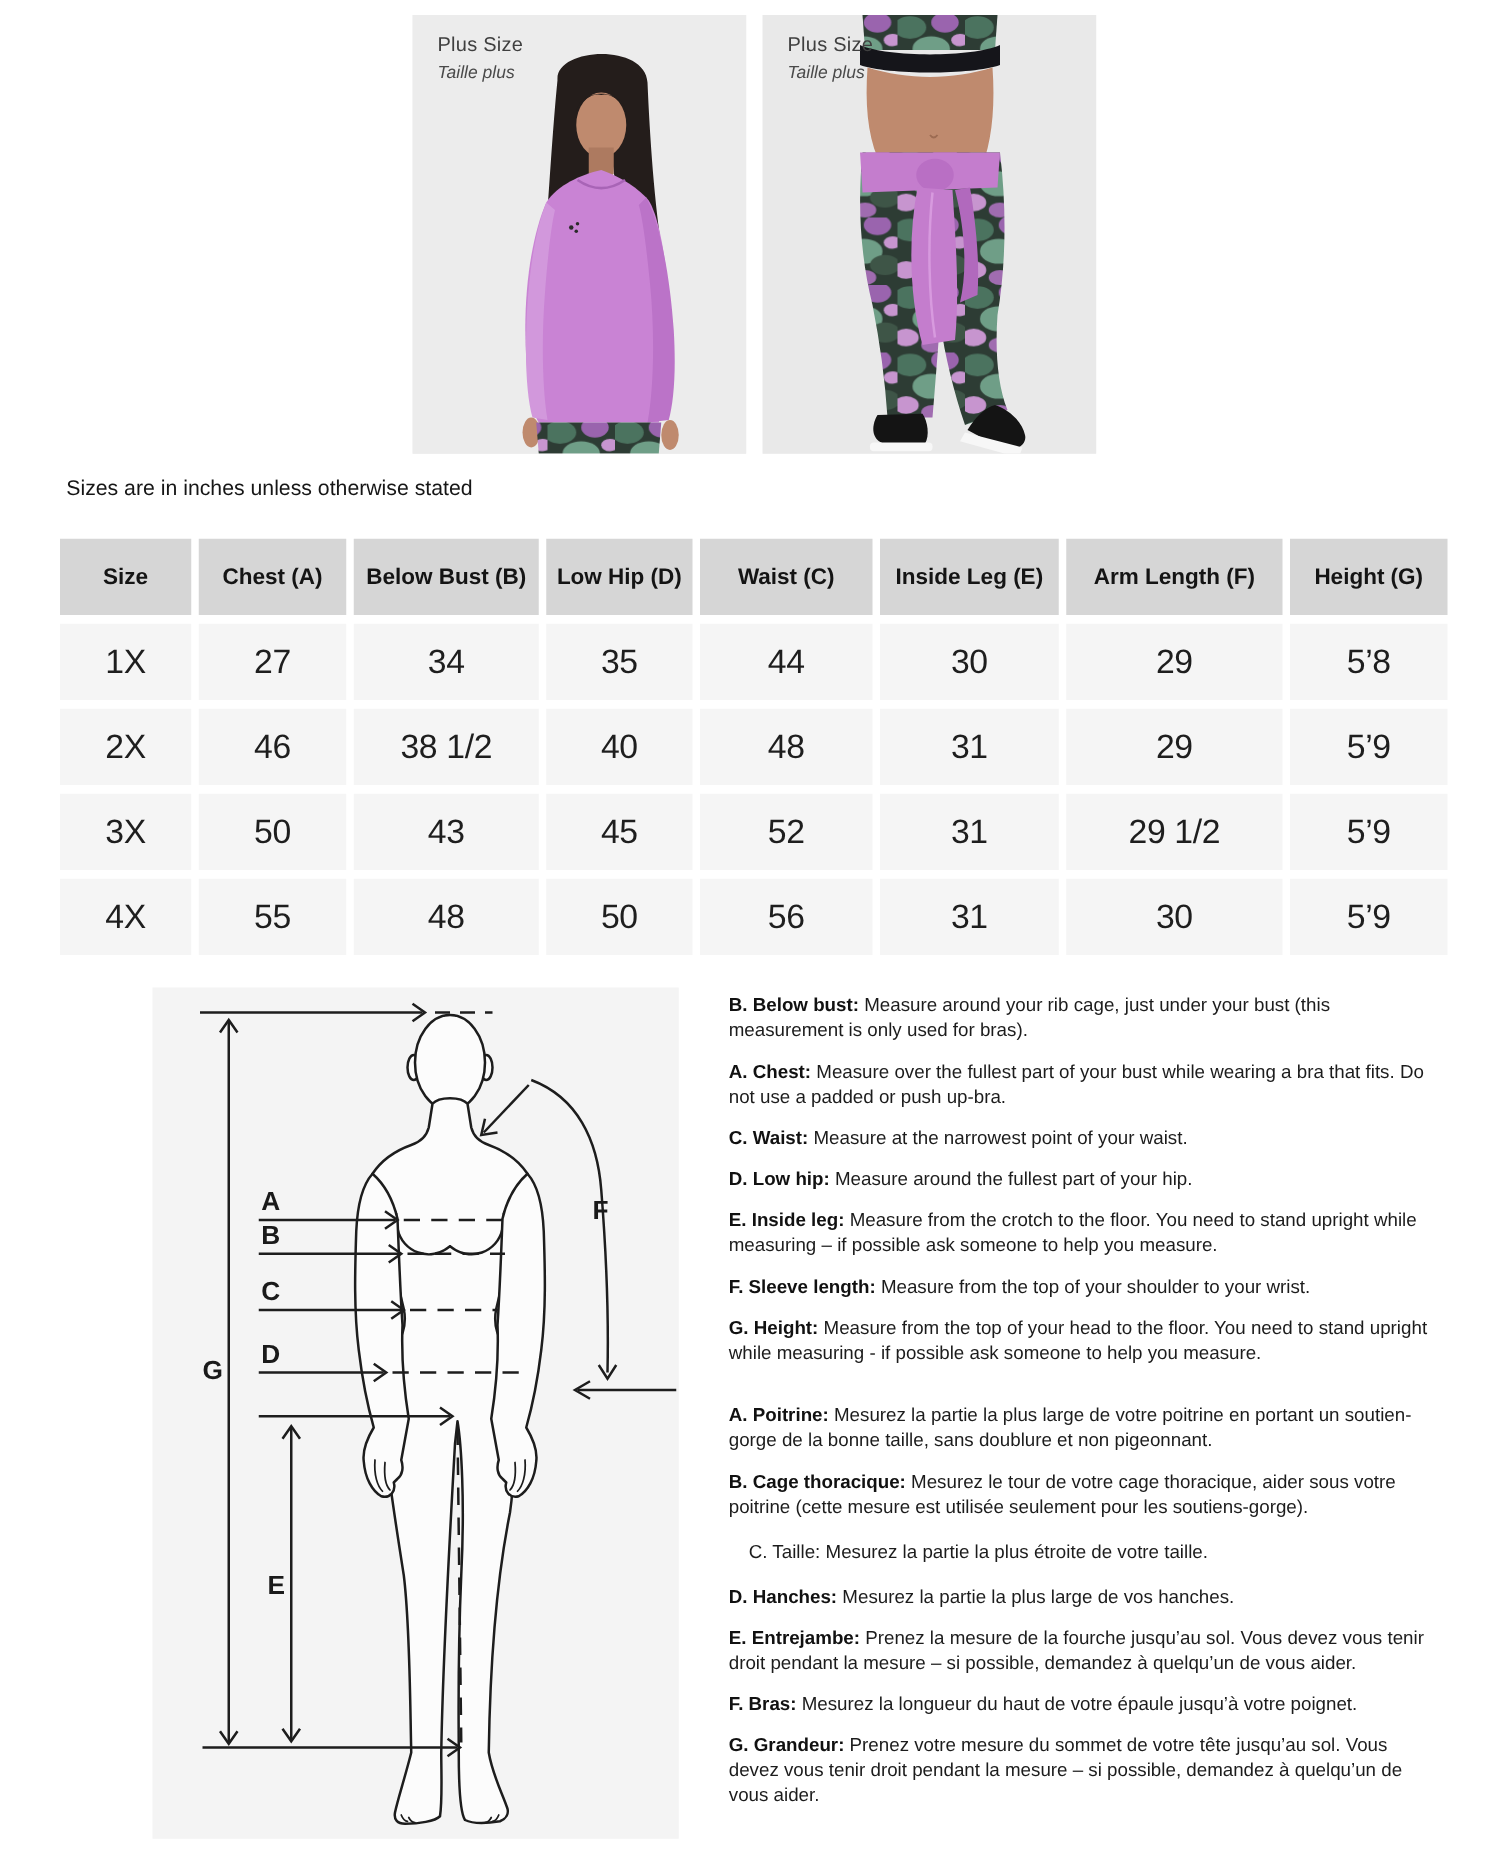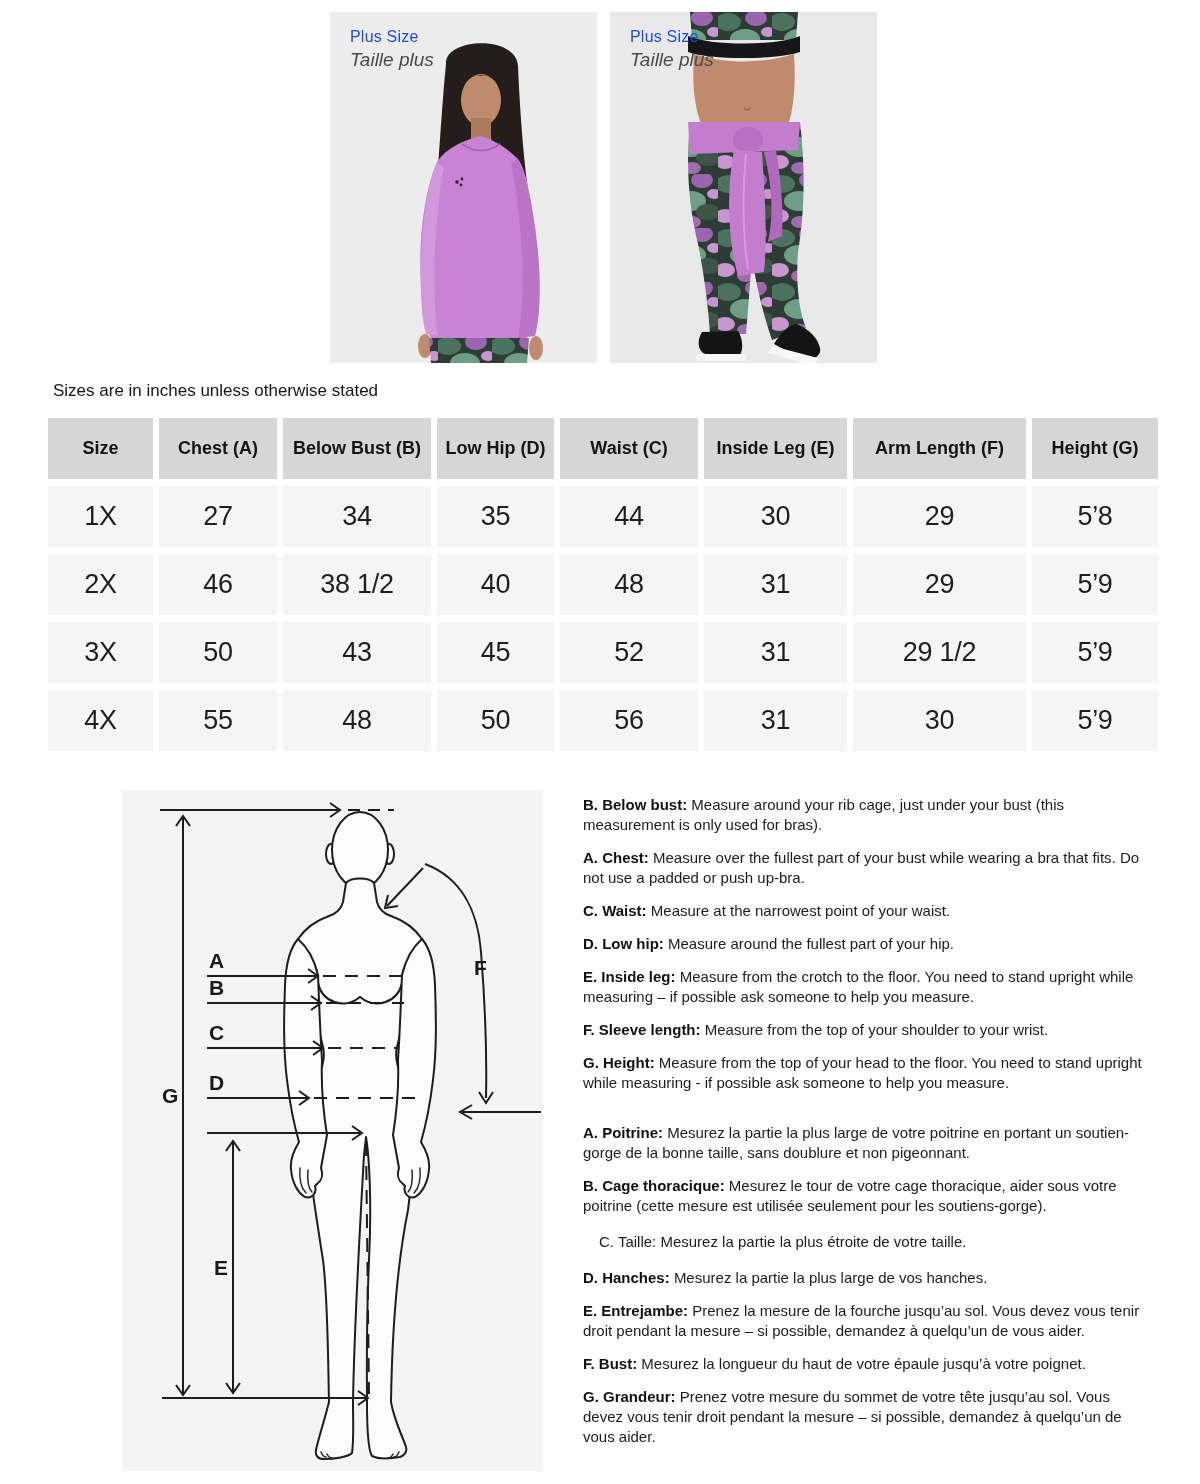--- a/index.html
+++ b/index.html
@@ -9,27 +9,27 @@
     background:#ffffff;
     font-family:"Liberation Sans", sans-serif;
     color:#1c1c1c;
     -webkit-font-smoothing:antialiased;
   }
   
   .products{position:absolute;left:330px;top:12px;display:flex;gap:13px;}
   .product-card{position:relative;width:267px;height:351px;background:#ececec;overflow:hidden;}
   .product-card svg{position:absolute;left:0;top:0;}
   .card-label{position:absolute;left:20px;top:16px;z-index:2;}
-  .card-label .en{font-size:16px;color:#1d4ed8;letter-spacing:.2px;}
-  .card-label .fr{font-size:19px;font-style:italic;color:#4a4a4a;margin-top:3px;}
+  .card-label .en{font-size:16px;color:#404040;letter-spacing:.2px;}
+  .card-label .fr{font-size:14px;font-style:italic;color:#4a4a4a;margin-top:3px;}
   
   .note{position:absolute;left:53px;top:381px;font-size:17px;color:#161616;}
   
   .size-table{
-    position:absolute;left:48px;top:418px;
+    position:absolute;left:48px;top:431px;
     display:grid;
     grid-template-columns:105px 118px 148px 117px 138px 143px 173px 126px;
     column-gap:6px;row-gap:7px;
   }
   .size-table .hcell{
     background:#d6d6d6;height:61px;
     display:flex;align-items:center;justify-content:center;
     font-size:18px;font-weight:bold;color:#141414;
   }
   .size-table .cell{
@@ -314,21 +314,21 @@
     </div>
     <div class="para">
       <b>D. Hanches:</b>
       <span>Mesurez la partie la plus large de vos hanches.</span>
     </div>
     <div class="para">
       <b>E. Entrejambe:</b>
       <span>Prenez la mesure de la fourche jusqu’au sol. Vous devez vous tenir droit pendant la mesure – si possible, demandez à quelqu’un de vous aider.</span>
     </div>
     <div class="para">
-      <b>F. Bust:</b>
+      <b>F. Bras:</b>
       <span>Mesurez la longueur du haut de votre épaule jusqu’à votre poignet.</span>
     </div>
     <div class="para">
       <b>G. Grandeur:</b>
       <span>Prenez votre mesure du sommet de votre tête jusqu’au sol. Vous devez vous tenir droit pendant la mesure – si possible, demandez à quelqu’un de vous aider.</span>
     </div>
   </div>
 </div>
 
 </body></html>

